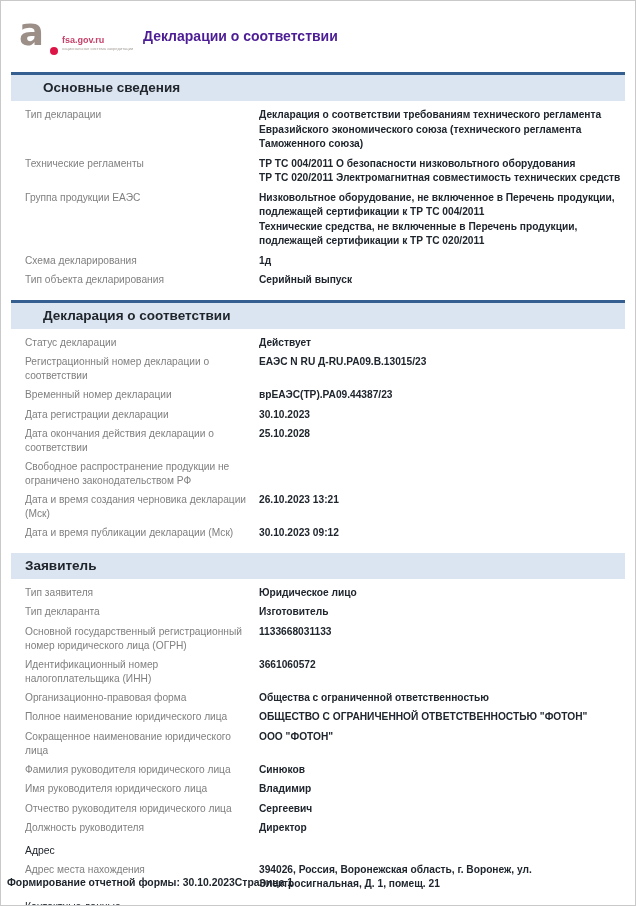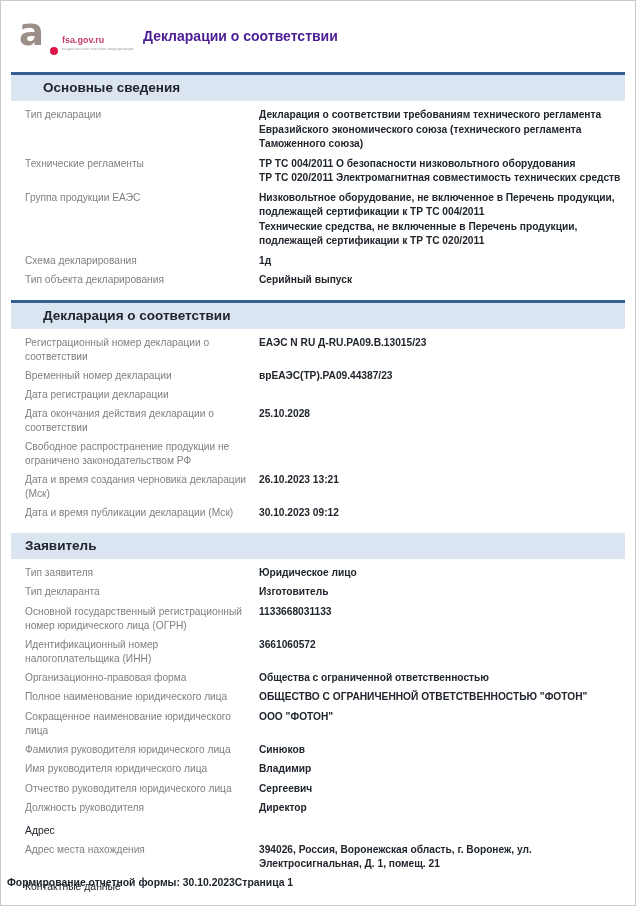--- a/index.html
+++ b/index.html
@@ -102,29 +102,34 @@
           <div class="row">
             <div class="row-label">Тип объекта декларирования</div>
             <div class="row-value">Серийный выпуск</div>
           </div>
         </div>
       </div>
       <div class="section bordered">
         <div class="band">Декларация о соответствии</div>
         <div class="section-body">
           <div class="row">
+            <div class="row-label">Статус декларации</div>
+            <div class="row-value">Действует</div>
+          </div>
+          <div class="row">
             <div class="row-label">Регистрационный номер декларации о соответствии</div>
             <div class="row-value">ЕАЭС N RU Д-RU.РА09.В.13015/23</div>
           </div>
           <div class="row">
             <div class="row-label">Временный номер декларации</div>
             <div class="row-value">врЕАЭС(ТР).РА09.44387/23</div>
           </div>
           <div class="row">
             <div class="row-label">Дата регистрации декларации</div>
+            <div class="row-value">30.10.2023</div>
           </div>
           <div class="row">
             <div class="row-label">Дата окончания действия декларации о соответствии</div>
             <div class="row-value">25.10.2028</div>
           </div>
           <div class="row">
             <div class="row-label">Свободное распространение продукции не ограничено законодательством РФ</div>
           </div>
           <div class="row">
             <div class="row-label">Дата и время создания черновика декларации (Мск)</div>

